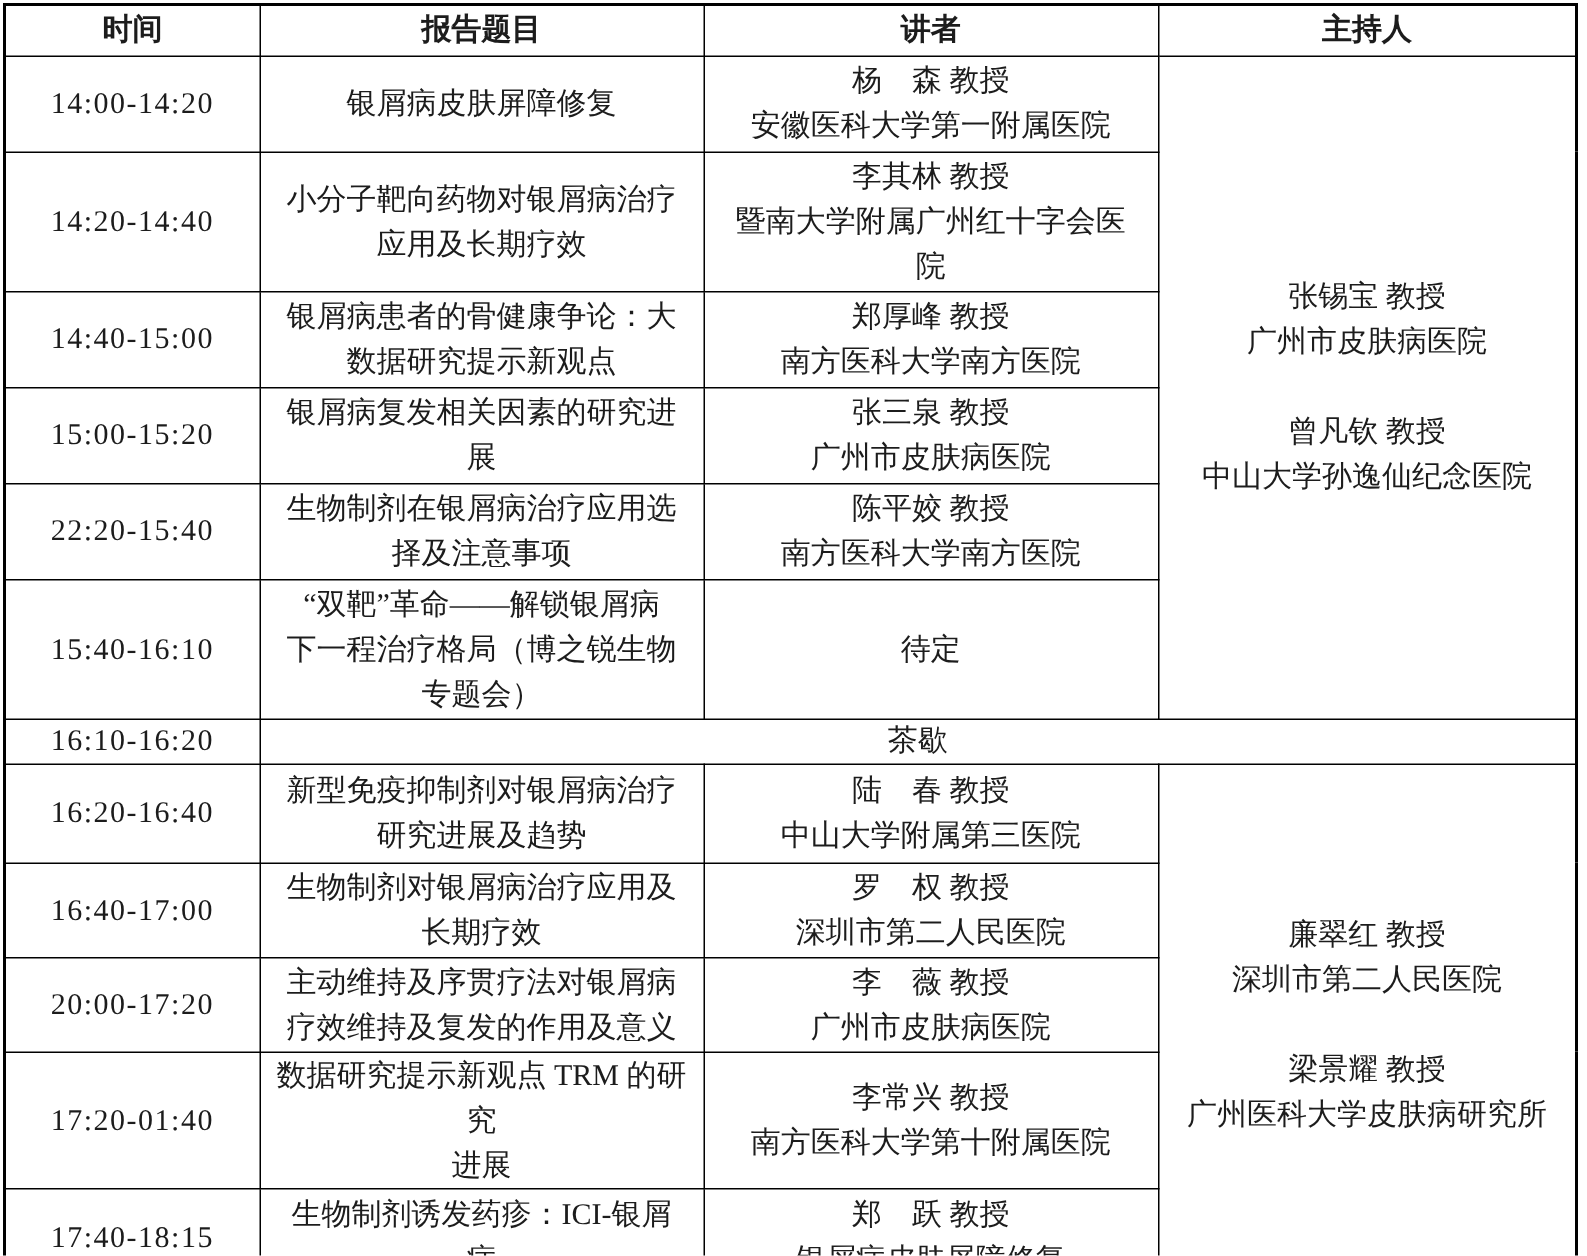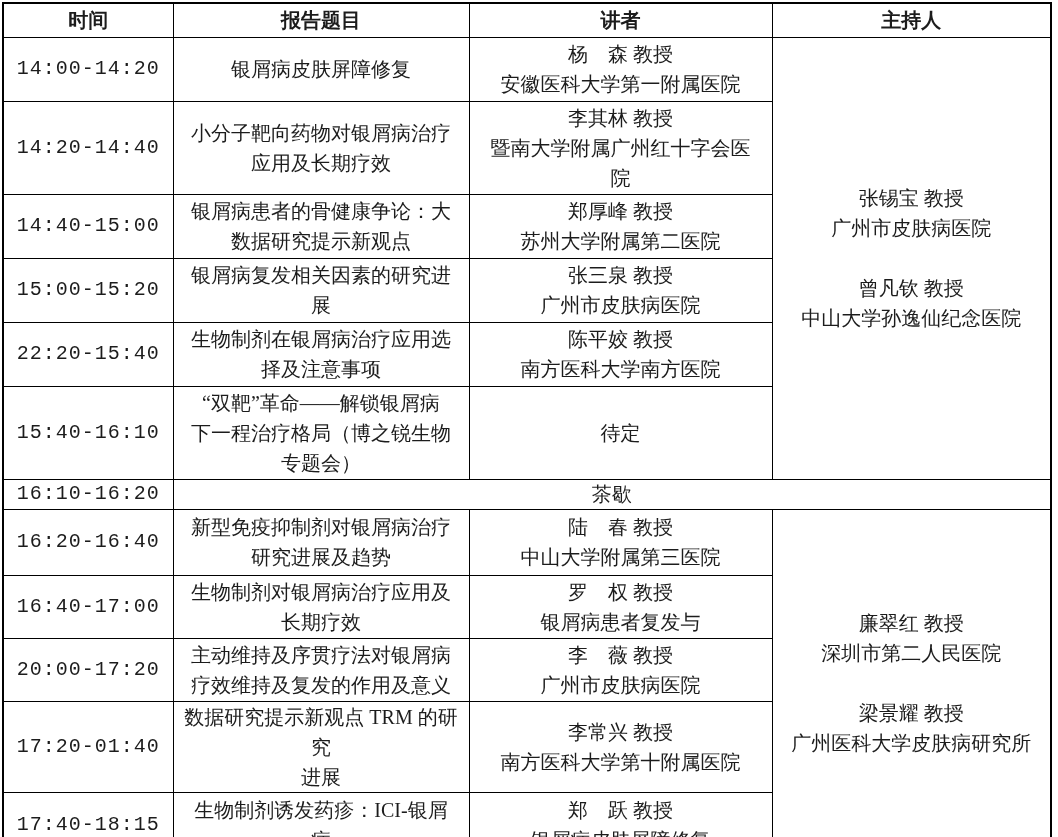--- a/index.html
+++ b/index.html
@@ -36,21 +36,20 @@
   }
   table.agenda th {
     font-weight: bold;
     line-height: 26px;
   }
   tr.break-row td {
     line-height: 26px;
   }
   td.time-col {
     letter-spacing: 1px;
-    font-family: Liberation Mono, monospace;
   }
 </style>
 </head>
 <body>
 
 <div class="agenda-wrap">
   <table class="agenda">
     <colgroup>
       <col style="width:170px">
       <col style="width:296px">
@@ -82,21 +81,21 @@
 应用及长期疗效</td>
         <td>李其林 教授
 暨南大学附属广州红十字会医
 院</td>
       </tr>
       <tr style="height:64px">
         <td class="time-col">14:40-15:00</td>
         <td>银屑病患者的骨健康争论：大
 数据研究提示新观点</td>
         <td>郑厚峰 教授
-苏州大学附属第二医院</td>
+南方医科大学南方医院</td>
       </tr>
       <tr style="height:64px">
         <td class="time-col">15:00-15:20</td>
         <td>银屑病复发相关因素的研究进
 展</td>
         <td>张三泉 教授
 广州市皮肤病医院</td>
       </tr>
       <tr style="height:64px">
         <td class="time-col">22:20-15:40</td>
@@ -128,21 +127,21 @@
 深圳市第二人民医院
 
 梁景耀 教授
 广州医科大学皮肤病研究所</td>
       </tr>
       <tr style="height:63px">
         <td class="time-col">16:40-17:00</td>
         <td>生物制剂对银屑病治疗应用及
 长期疗效</td>
         <td>罗　权 教授
-银屑病患者复发与</td>
+深圳市第二人民医院</td>
       </tr>
       <tr style="height:63px">
         <td class="time-col">20:00-17:20</td>
         <td>主动维持及序贯疗法对银屑病
 疗效维持及复发的作用及意义</td>
         <td>李　薇 教授
 广州市皮肤病医院</td>
       </tr>
       <tr style="height:64px">
         <td class="time-col">17:20-01:40</td>

